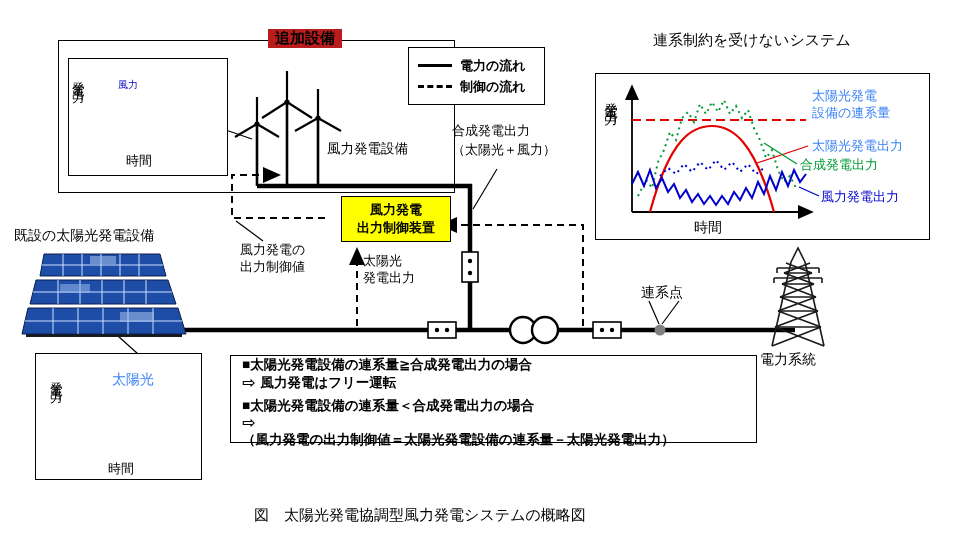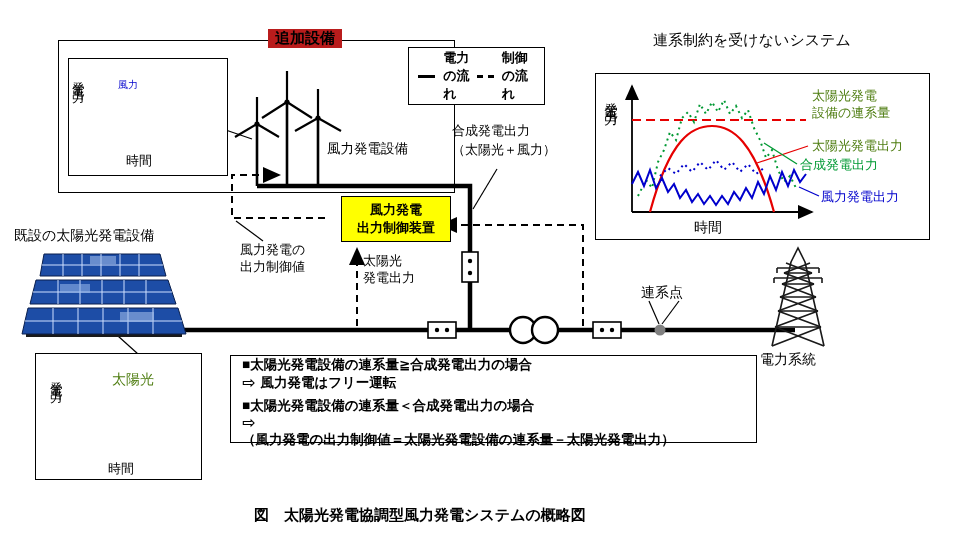--- a/index.html
+++ b/index.html
@@ -4,39 +4,39 @@
 <style>
   html,body{margin:0;padding:0;background:#fff;}
   .stage{
     position:relative;width:960px;height:554px;background:#fff;overflow:hidden;
     font-family:"Liberation Sans","DejaVu Sans",sans-serif;color:#000;
   }
   .box{position:absolute;border:1.5px solid #000;box-sizing:border-box;}
   .lbl{position:absolute;font-size:13px;font-weight:normal;line-height:1.3;white-space:nowrap;}
   .pre{white-space:pre-line;}
   .vtext{writing-mode:vertical-rl;text-orientation:upright;letter-spacing:3px;}
-  .red{color:#4d7c0f;}
+  .red{color:#3b82f6;}
   .blue{color:#0000cc;}
   .green{color:#009933;}
   .title-tag{position:absolute;background:#b91c1c;padding:0 7px;font-size:15px;font-weight:bold;z-index:3;}
   .legend-box{position:absolute;left:408px;top:47px;width:137px;height:58px;border:1.5px solid #000;
-    background:#fff;z-index:3;box-sizing:border-box;padding:7px 9px;display:flex;flex-direction:row;justify-content:space-around;}
+    background:#fff;z-index:3;box-sizing:border-box;padding:7px 9px;display:flex;flex-direction:column;justify-content:space-around;}
   .legend-row{display:flex;align-items:center;gap:8px;}
   .legend-line{width:34px;height:0;border-top:3px solid #000;}
   .legend-line.dashed{border-top-style:dashed;}
   .legend-row span{font-size:13px;font-weight:bold;}
   .controller{position:absolute;left:341px;top:196px;width:110px;height:46px;background:#ffff00;
     border:1.6px solid #000;box-sizing:border-box;display:flex;align-items:center;justify-content:center;
     text-align:center;font-size:13px;font-weight:bold;line-height:1.4;z-index:2;white-space:pre-line;}
   .rules{position:absolute;left:230px;top:355px;width:527px;height:88px;border:1.5px solid #000;
     box-sizing:border-box;background:#fff;padding:0 11px;font-size:13.5px;font-weight:bold;line-height:18px;}
   .rules .row{display:flex;align-items:center;gap:5px;}
   .rules .arrow-glyph{font-size:16px;line-height:16px;}
   .rules .gap{height:5px;}
-  .caption{position:absolute;left:170px;top:506px;width:500px;text-align:center;font-size:15px;font-weight:bold;}
+  .caption{position:absolute;left:170px;top:506px;width:500px;text-align:center;font-size:15px;font-weight:normal;}
   svg{position:absolute;left:0;top:0;}
 </style>
 </head>
 <body>
 
 <div class="stage">
 
   <svg width="960" height="554" viewBox="0 0 960 554">
     <defs>
       <marker id="ah" markerWidth="9" markerHeight="8" refX="8" refY="4" orient="auto">

